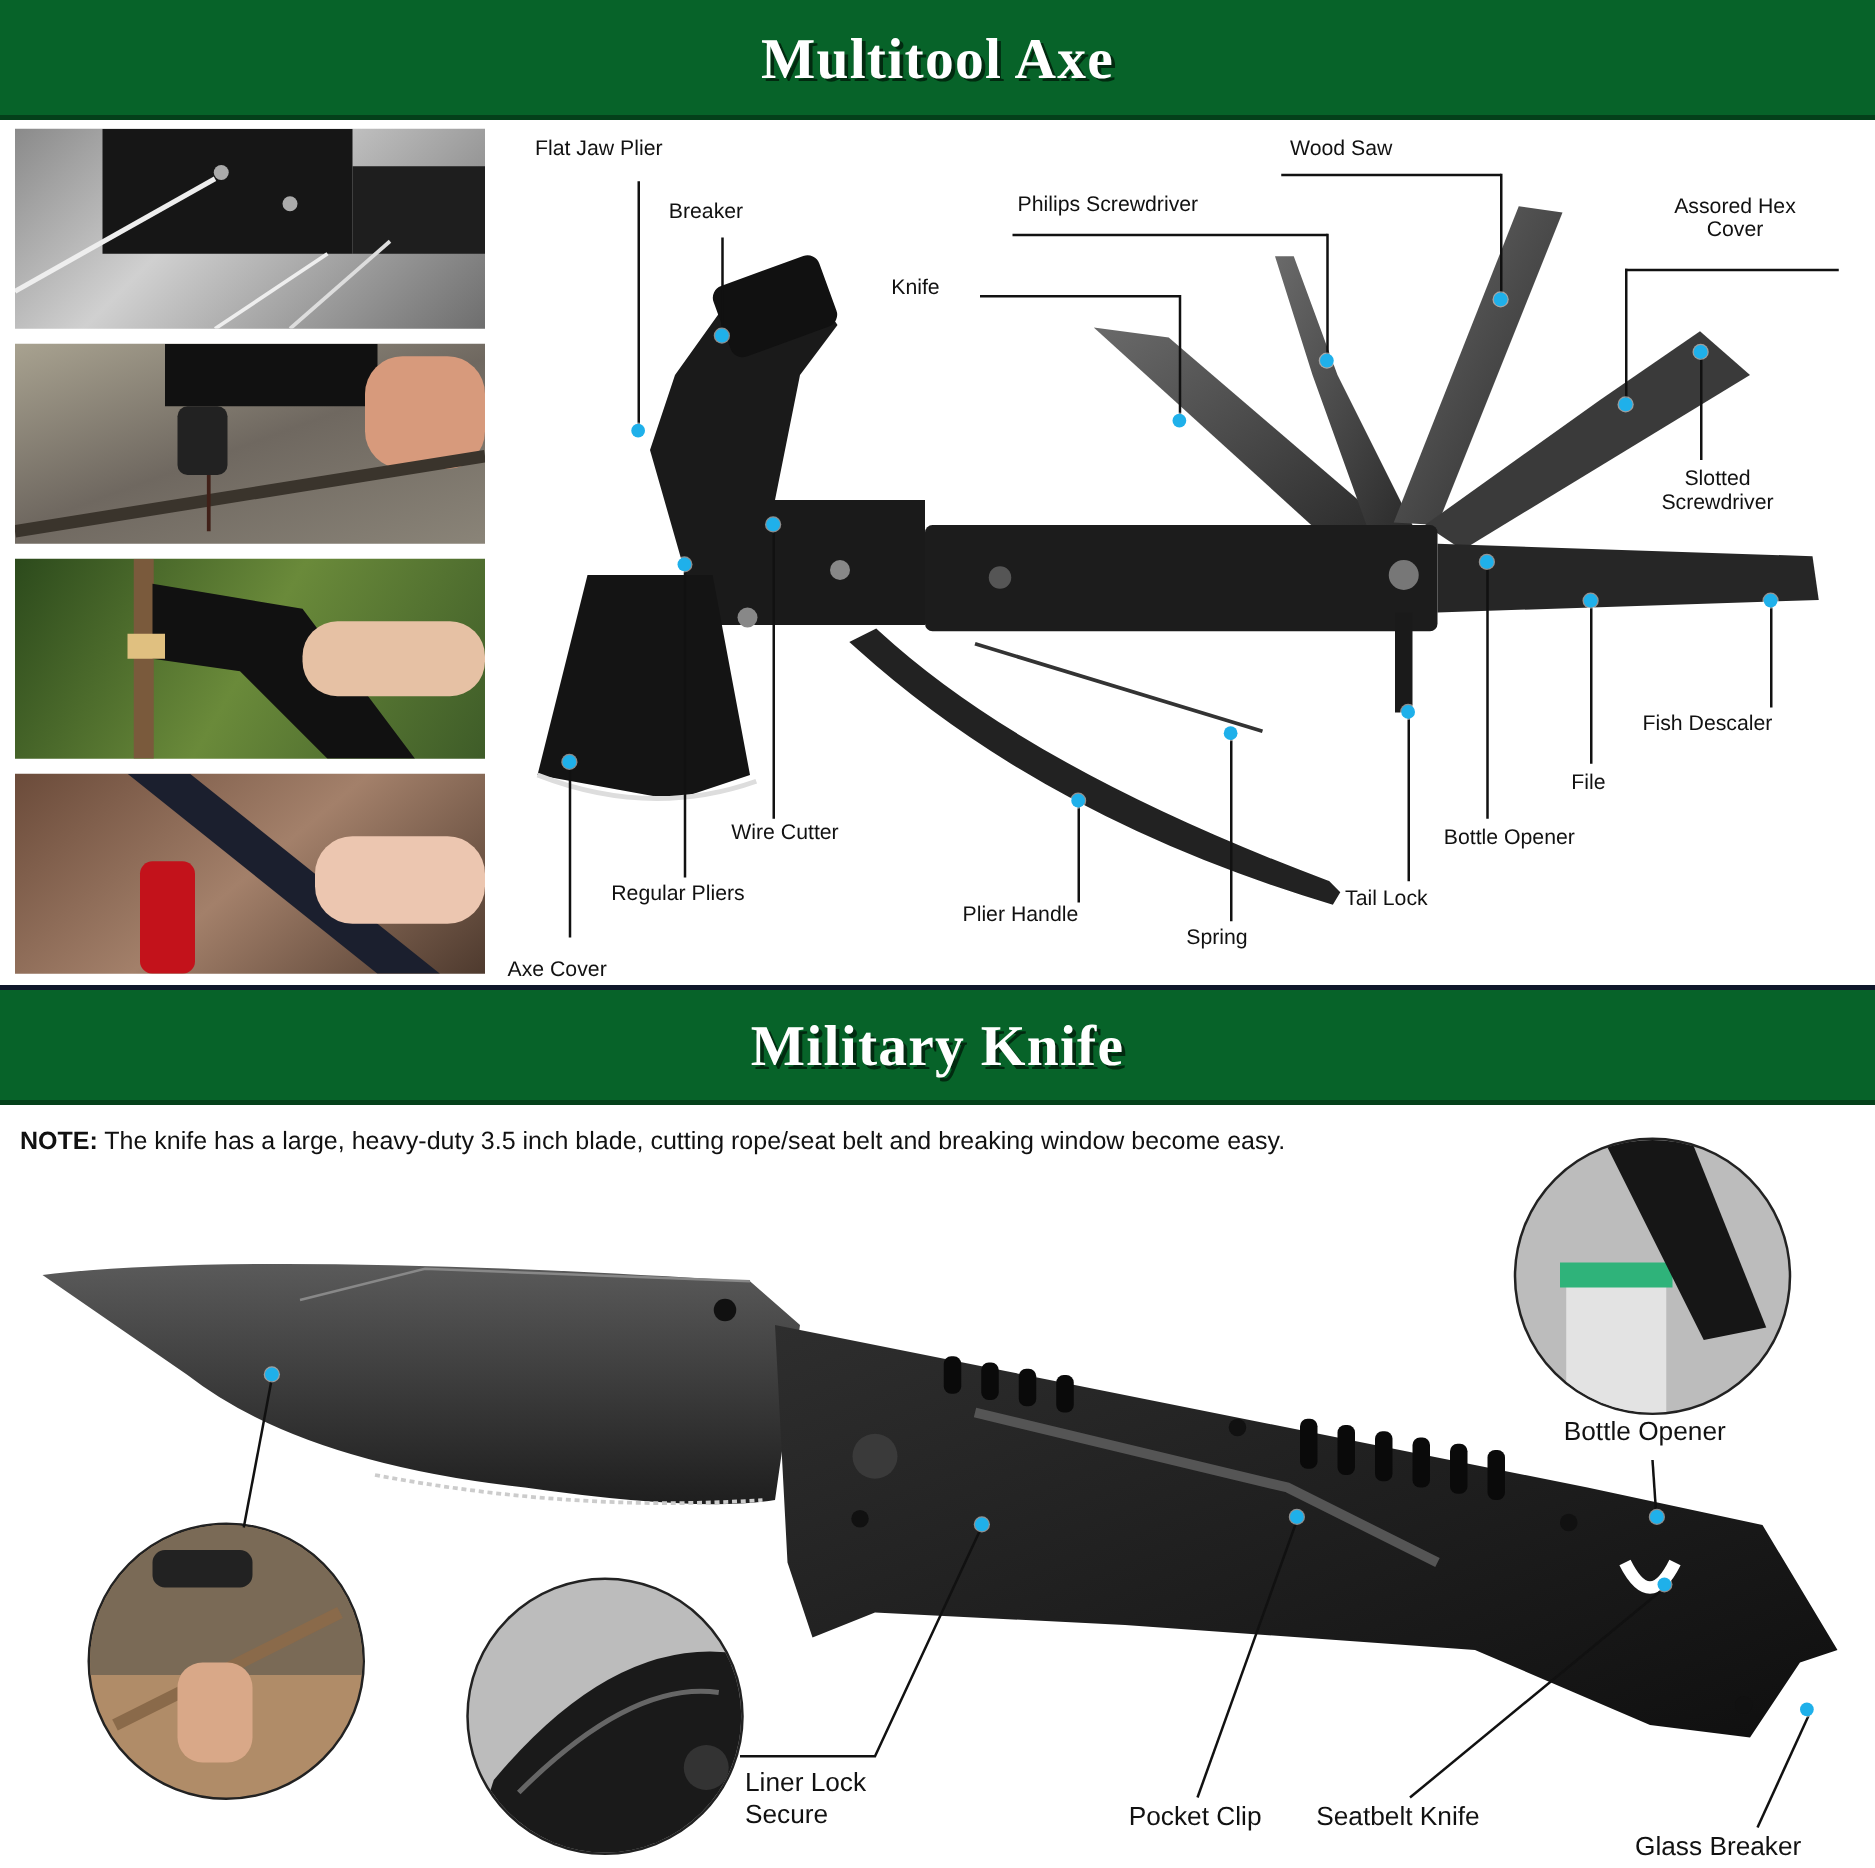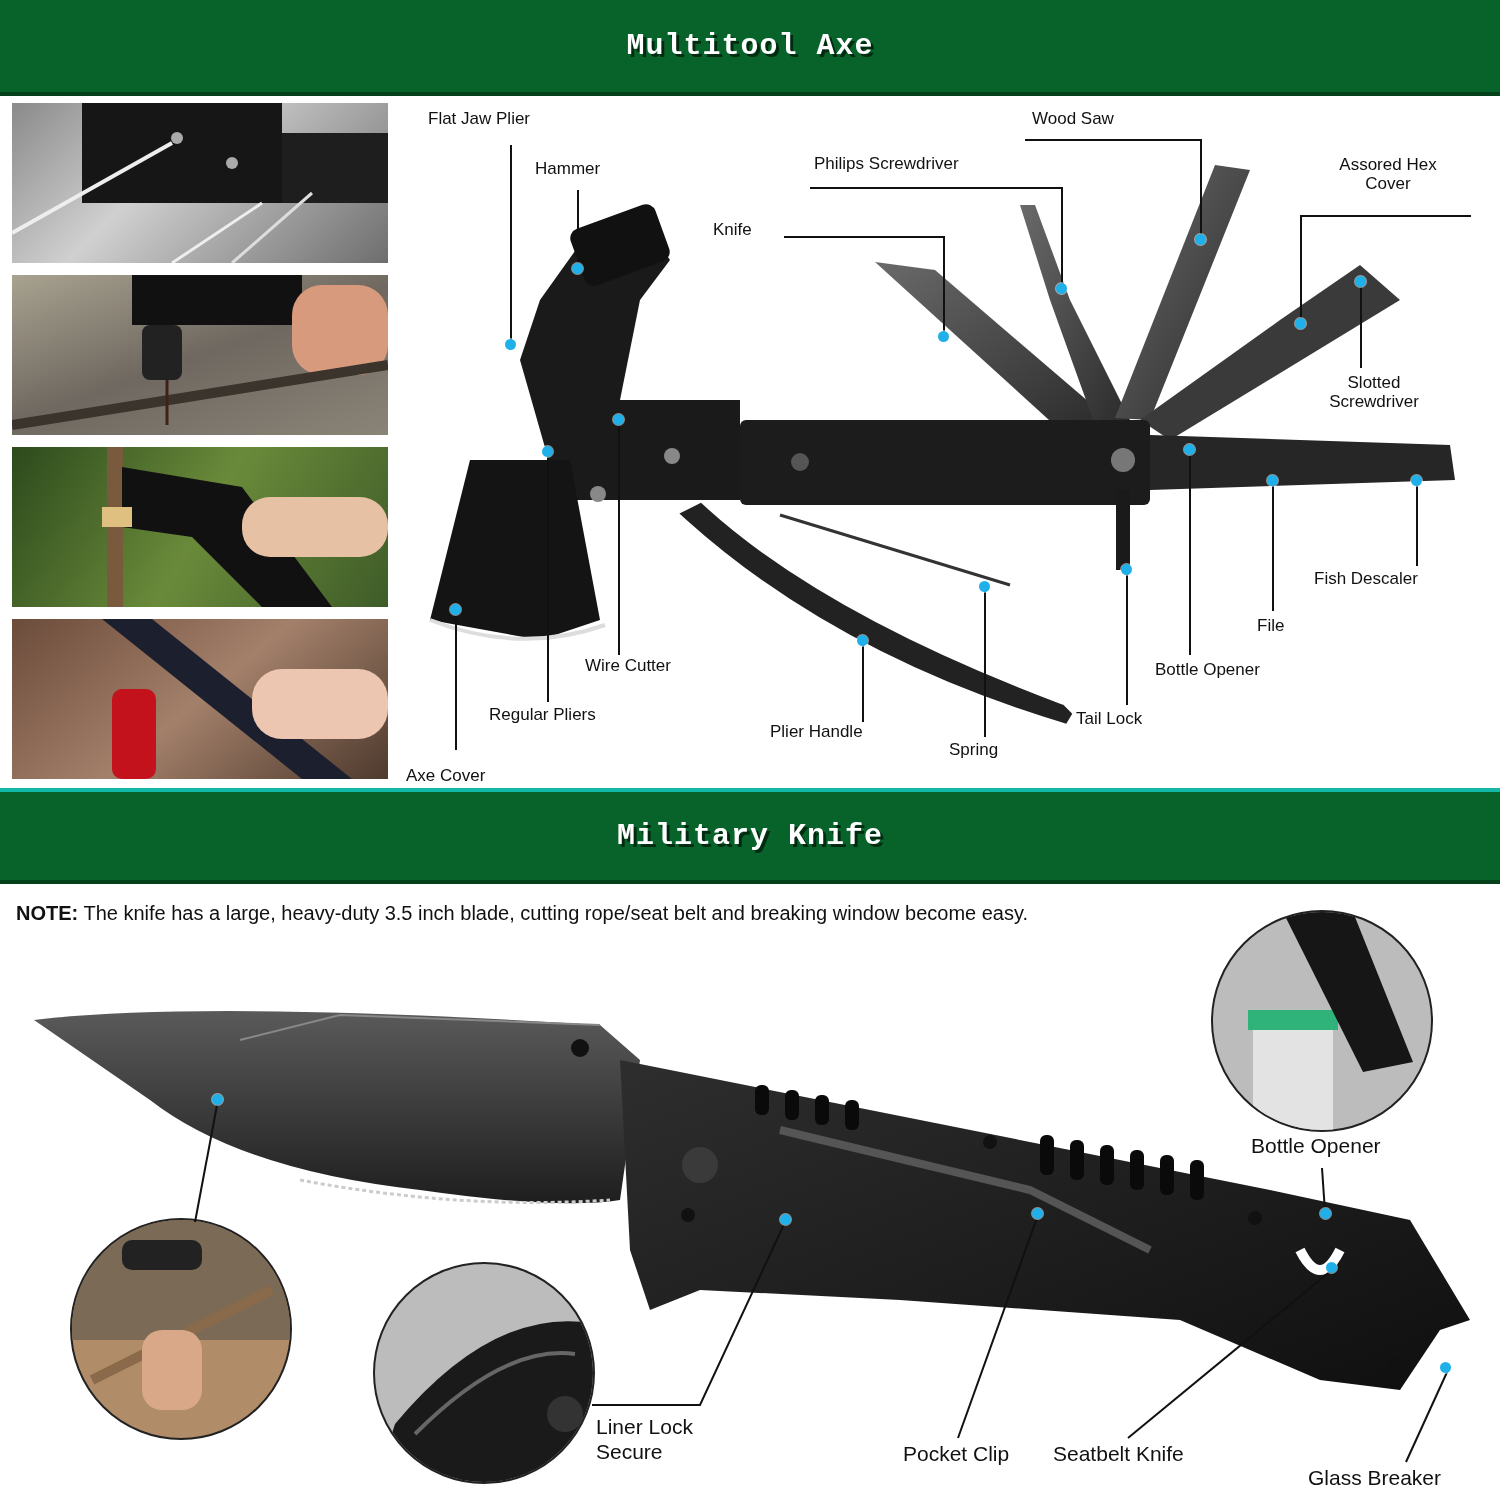--- a/index.html
+++ b/index.html
@@ -1,18 +1,18 @@
 <!DOCTYPE html>
 <html><head>
 <meta charset="utf-8">
 <style>
   *{box-sizing:border-box;margin:0;padding:0}
   body{width:1500px;height:1494px;background:#fff;position:relative;overflow:hidden;font-family:"Liberation Sans",sans-serif;color:#111}
   .banner{position:absolute;left:0;width:1500px;background:#076329;border-bottom:4px solid #04401a;display:flex;align-items:center;justify-content:center}
-  .banner h1{color:#fff;font-family:Liberation Mono, monospace;font-weight:700;font-size:30px;letter-spacing:1px;text-shadow:3px 3px 0 #022a10}
+  .banner h1{color:#fff;font-family:Liberation Serif, serif;font-weight:700;font-size:46px;letter-spacing:1px;text-shadow:3px 3px 0 #022a10}
   .photo{position:absolute;left:12px;width:376px;height:160px;overflow:hidden}
   .lbl{position:absolute;font-size:17px;line-height:1.1;white-space:nowrap;color:#111}
   .lbl.c{text-align:center}
   .ln{position:absolute;background:#111}
   .dot{position:absolute;width:11px;height:11px;border-radius:50%;background:#1fb0ea;box-shadow:0 0 0 1px rgba(255,255,255,.5)}
   .note{position:absolute;left:16px;top:893px;width:1060px;font-size:20px;line-height:40px}
   .note b{font-weight:700}
   .circle{position:absolute;border-radius:50%;border:2px solid #222;overflow:hidden;background:#bcbcbc}
   .slbl{position:absolute;font-size:21px;line-height:1.2;white-space:nowrap}
   svg{position:absolute;left:0;top:0}
@@ -123,21 +123,21 @@
 <div class="dot" style="left:1267px;top:475px"></div>
 <div class="dot" style="left:1184px;top:444px"></div>
 <div class="dot" style="left:1121px;top:564px"></div>
 <div class="dot" style="left:979px;top:581px"></div>
 <div class="dot" style="left:857px;top:635px"></div>
 <div class="dot" style="left:613px;top:414px"></div>
 <div class="dot" style="left:542px;top:446px"></div>
 <div class="dot" style="left:450px;top:604px"></div>
 
 <div class="lbl" style="left:428px;top:110px">Flat Jaw Plier</div>
-<div class="lbl" style="left:535px;top:160px">Hammer</div>
+<div class="lbl" style="left:535px;top:160px">Breaker</div>
 <div class="lbl" style="left:713px;top:221px">Knife</div>
 <div class="lbl" style="left:814px;top:155px">Philips Screwdriver</div>
 <div class="lbl" style="left:1032px;top:110px">Wood Saw</div>
 <div class="lbl c" style="left:1308px;top:156px;width:160px">
   <div>Assored Hex</div>
   <div>Cover</div>
 </div>
 <div class="lbl c" style="left:1298px;top:374px;width:152px">
   <div>Slotted</div>
   <div>Screwdriver</div>
@@ -145,21 +145,21 @@
 <div class="lbl" style="left:1314px;top:570px">Fish Descaler</div>
 <div class="lbl" style="left:1257px;top:617px">File</div>
 <div class="lbl" style="left:1155px;top:661px">Bottle Opener</div>
 <div class="lbl" style="left:1076px;top:710px">Tail Lock</div>
 <div class="lbl" style="left:949px;top:741px">Spring</div>
 <div class="lbl" style="left:770px;top:723px">Plier Handle</div>
 <div class="lbl" style="left:585px;top:657px">Wire Cutter</div>
 <div class="lbl" style="left:489px;top:706px">Regular Pliers</div>
 <div class="lbl" style="left:406px;top:767px">Axe Cover</div>
 
-<div class="banner" style="top:788px;height:96px;border-top:4px solid #14b8a6">
+<div class="banner" style="top:788px;height:96px;border-top:4px solid #0f172a">
   <h1>Military Knife</h1>
 </div>
 
 <div class="note"><b>NOTE:</b><span> The knife has a large, heavy-duty 3.5 inch blade, cutting rope/seat belt and breaking window become easy.</span></div>
 
 <svg width="1500" height="1494">
   <defs>
     <linearGradient id="kb" x1="0" y1="0" x2="0" y2="1">
         <stop offset="0" stop-color="#5a5a5a"></stop>
         <stop offset="1" stop-color="#1e1e1e"></stop>

